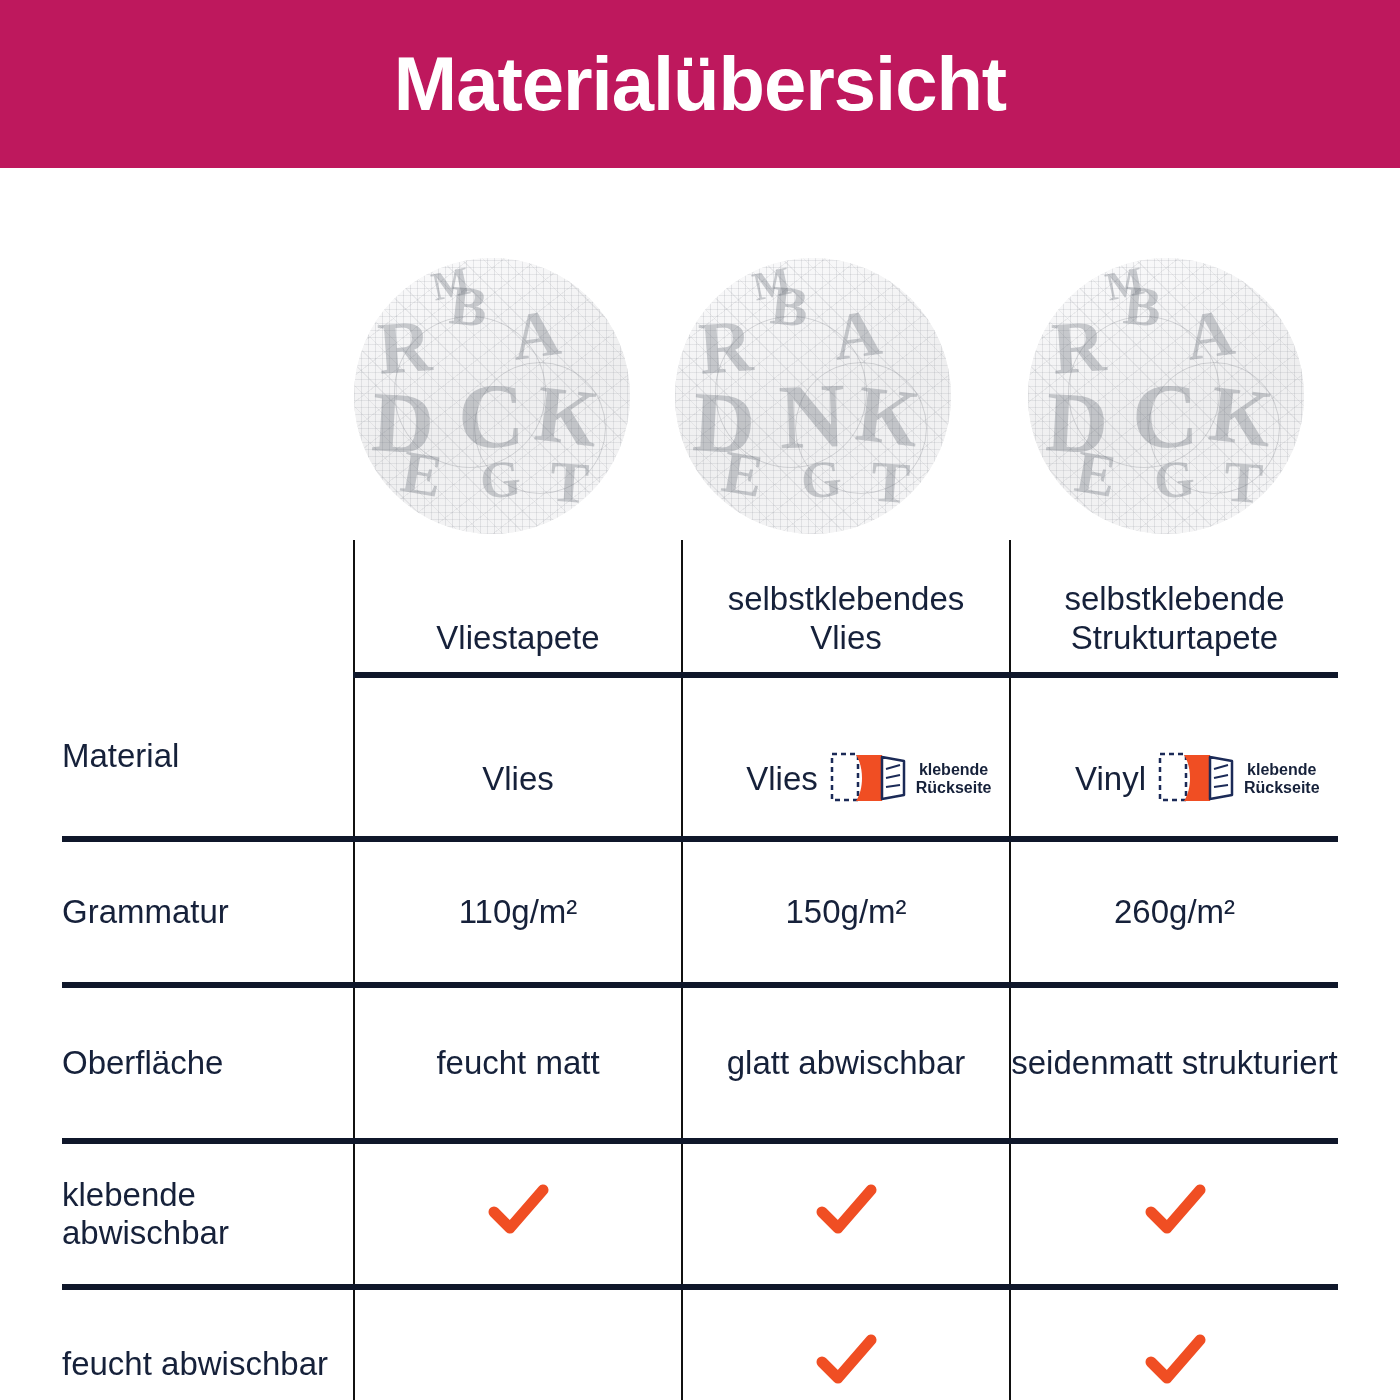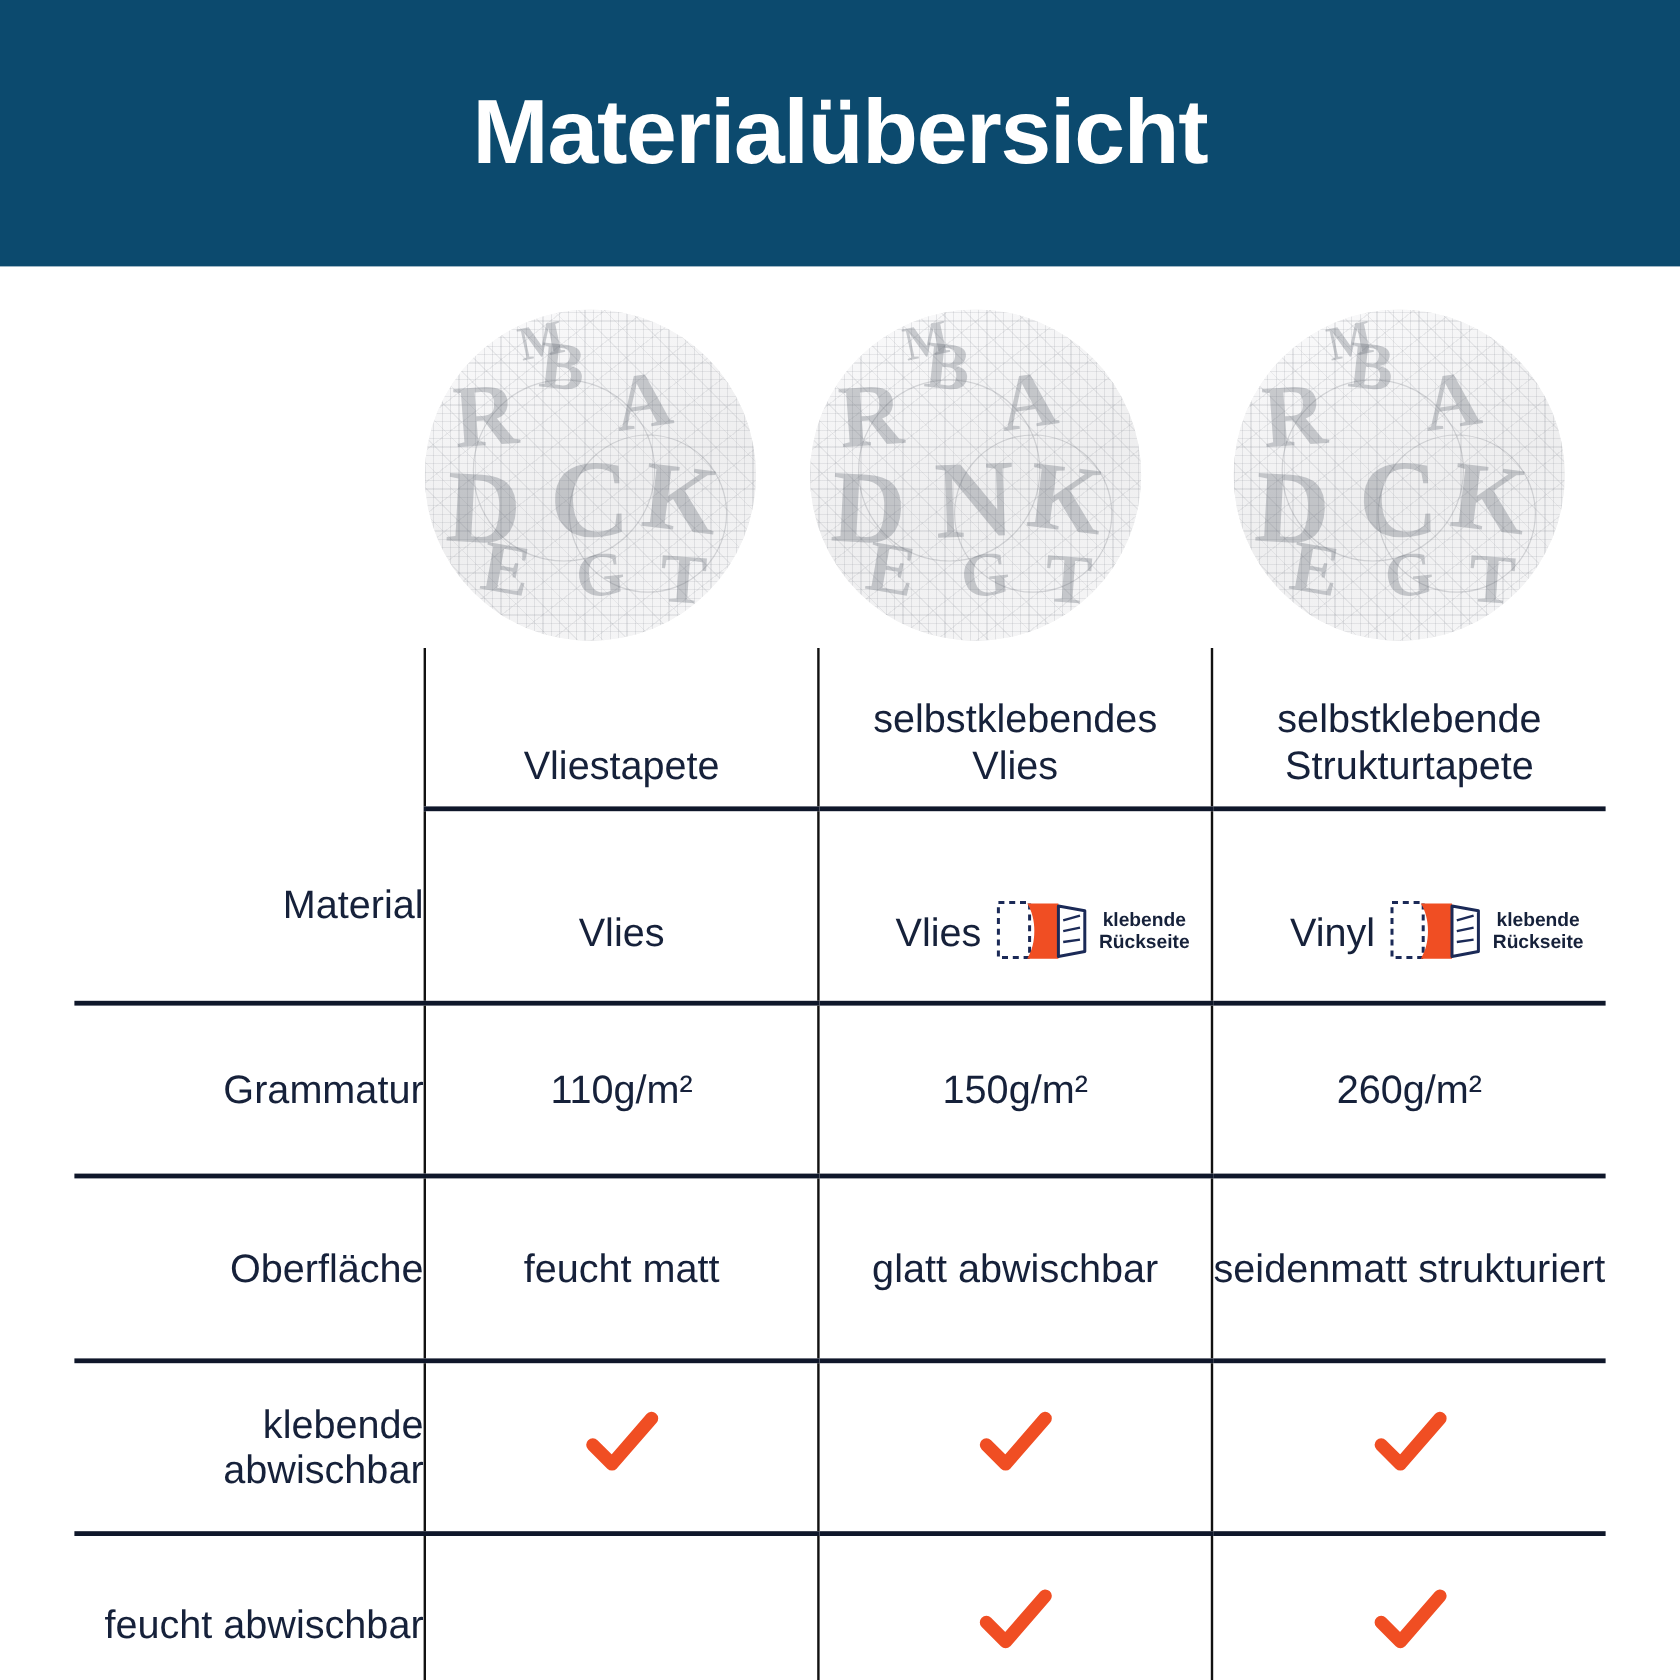--- a/index.html
+++ b/index.html
@@ -16,22 +16,22 @@
   }
 
   .page {
     position: relative;
     width: 1400px;
     height: 1400px;
   }
 
   
   .header {
-    height: 222px;
-    background: #0c4a6e;
+    height: 168px;
+    background: #be185d;
     display: flex;
     align-items: center;
     justify-content: center;
   }
   .header-title {
     color: #ffffff;
     font-size: 76px;
     font-weight: bold;
     letter-spacing: -1px;
     line-height: 1;
@@ -105,35 +105,35 @@
   
   .table {
     position: absolute;
     left: 62px;
     top: 540px;
     width: 1276px;
     border-collapse: collapse;
     table-layout: fixed;
   }
   .table td, .table th {
-    border-bottom: 4px solid #0f172a;
+    border-bottom: 6px solid #0f172a;
     vertical-align: middle;
     padding: 0;
   }
   .table tr:last-child td {
     border-bottom: none;
   }
   .col-label { width: 292px; }
   .col-data  { width: 328px; }
 
   .cell-label {
     font-size: 33px;
     color: #16213a;
     padding: 0 0 0 26px;
-    text-align: right;
+    text-align: left;
     line-height: 1.15;
   }
   .cell-data {
     font-size: 33px;
     color: #16213a;
     text-align: center;
     line-height: 1.2;
     border-left: 2px solid #111111;
     position: relative;
   }

